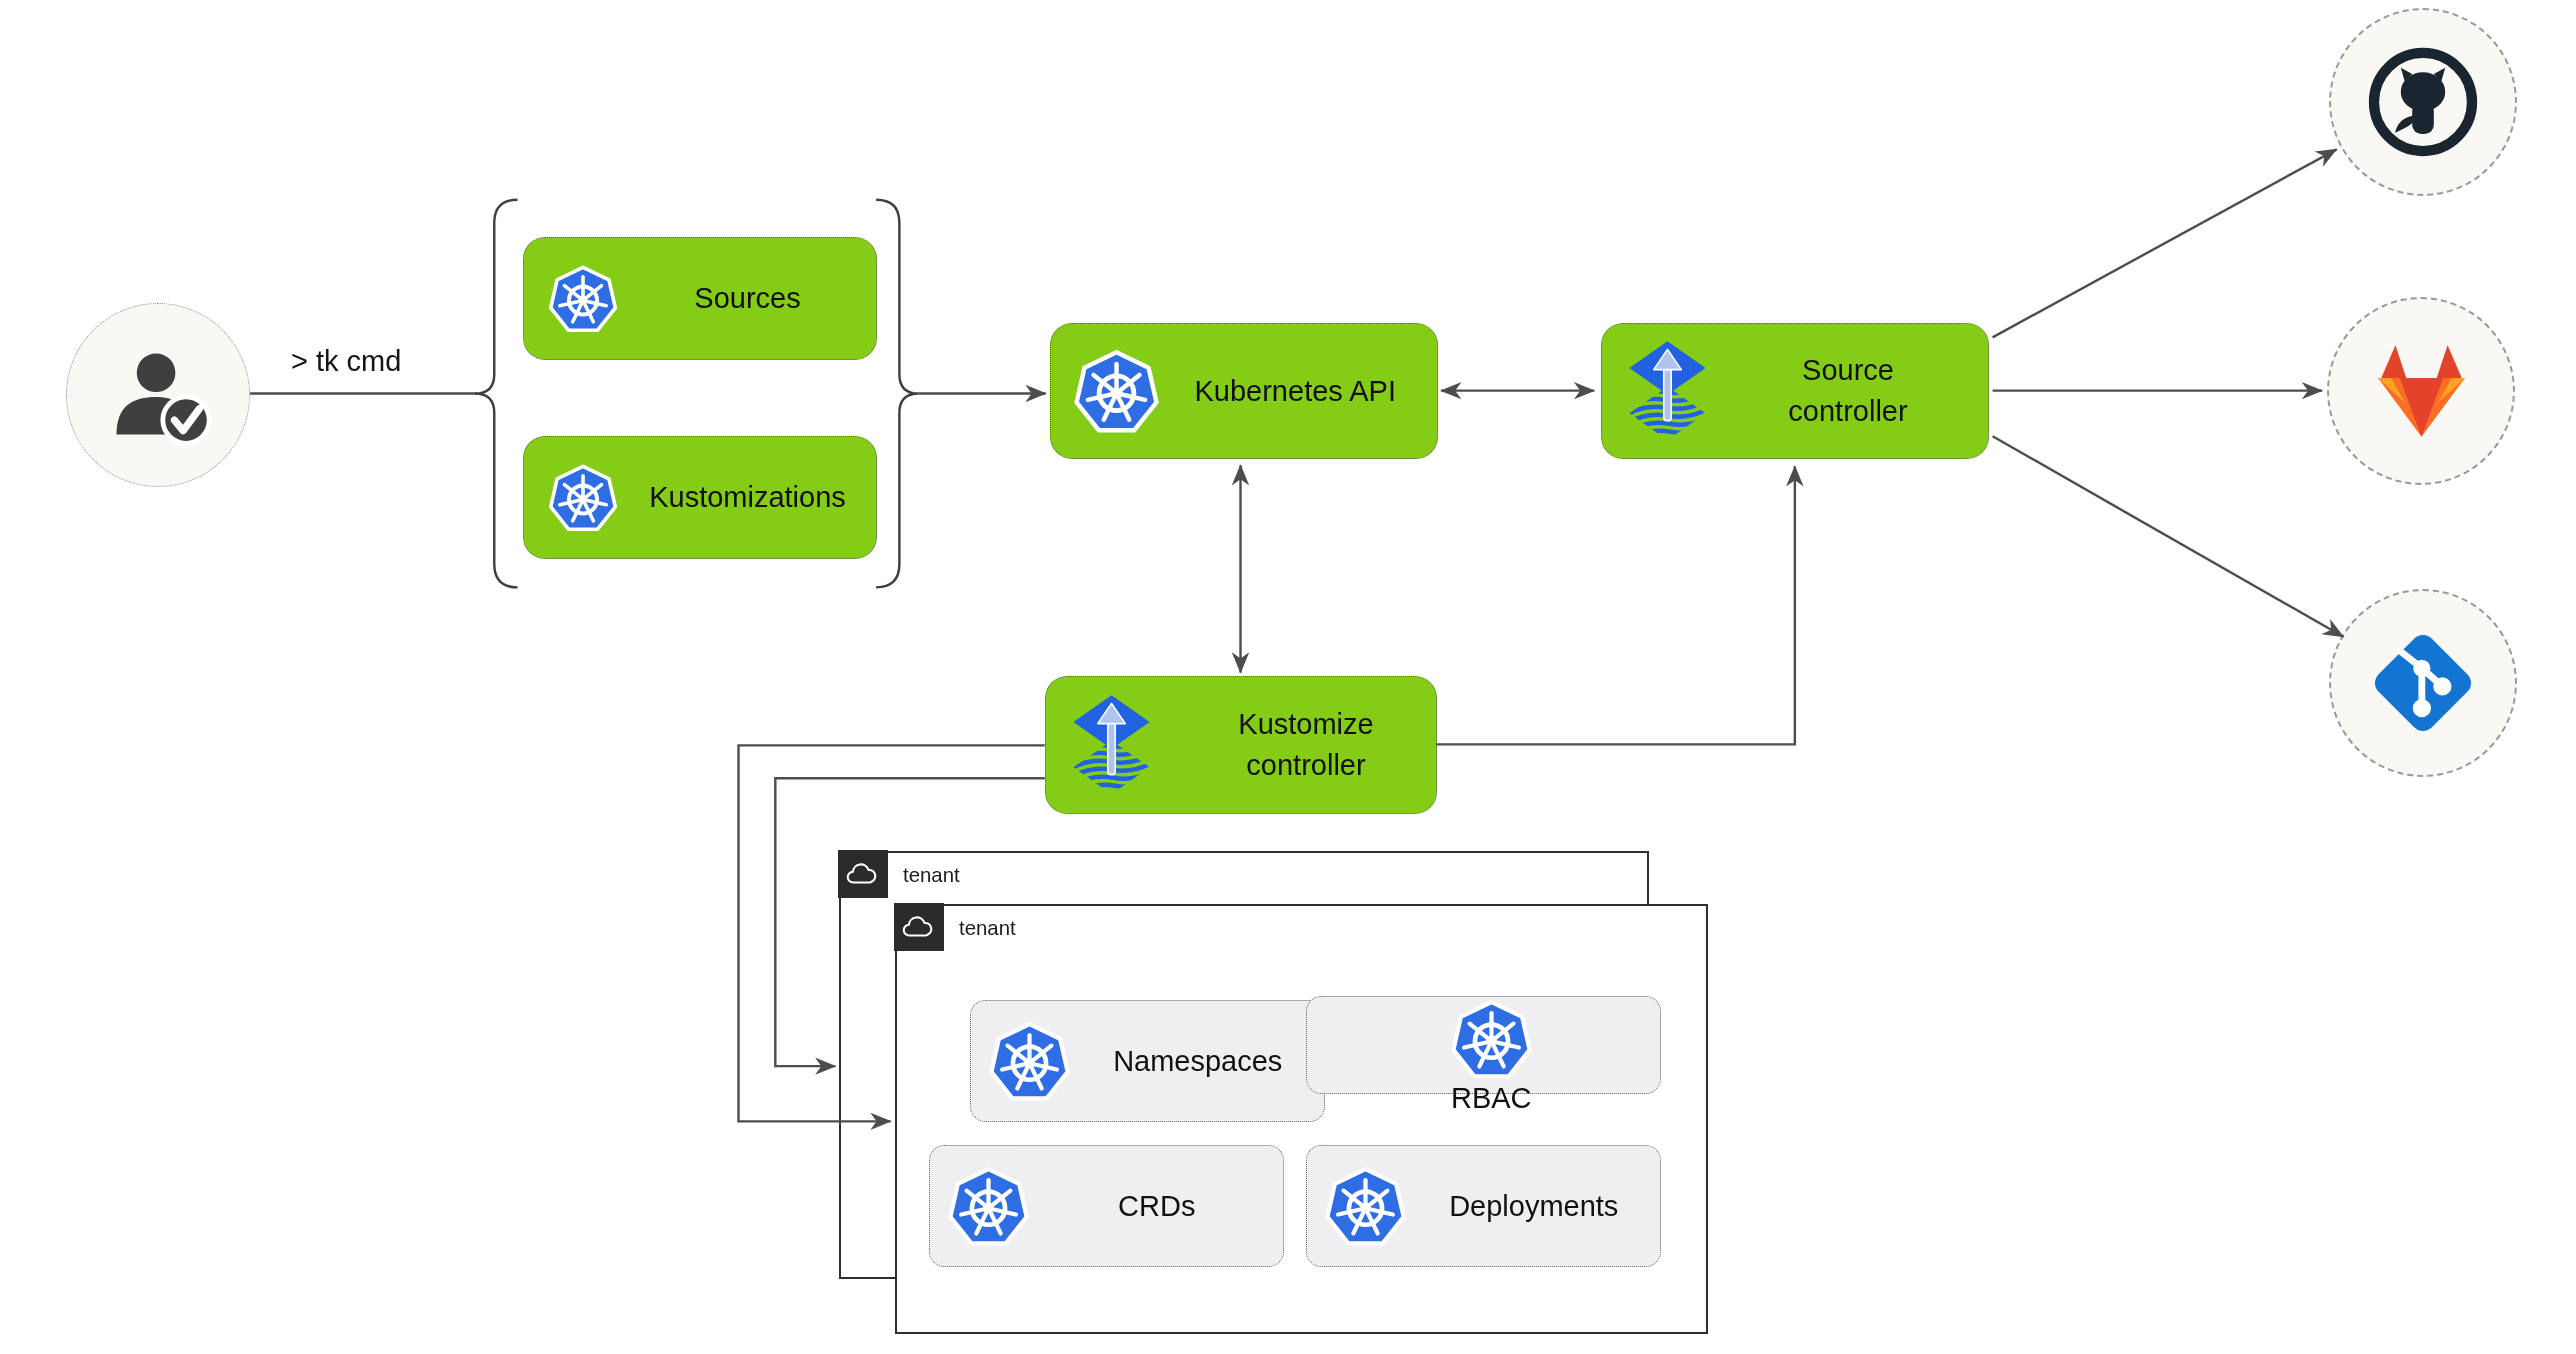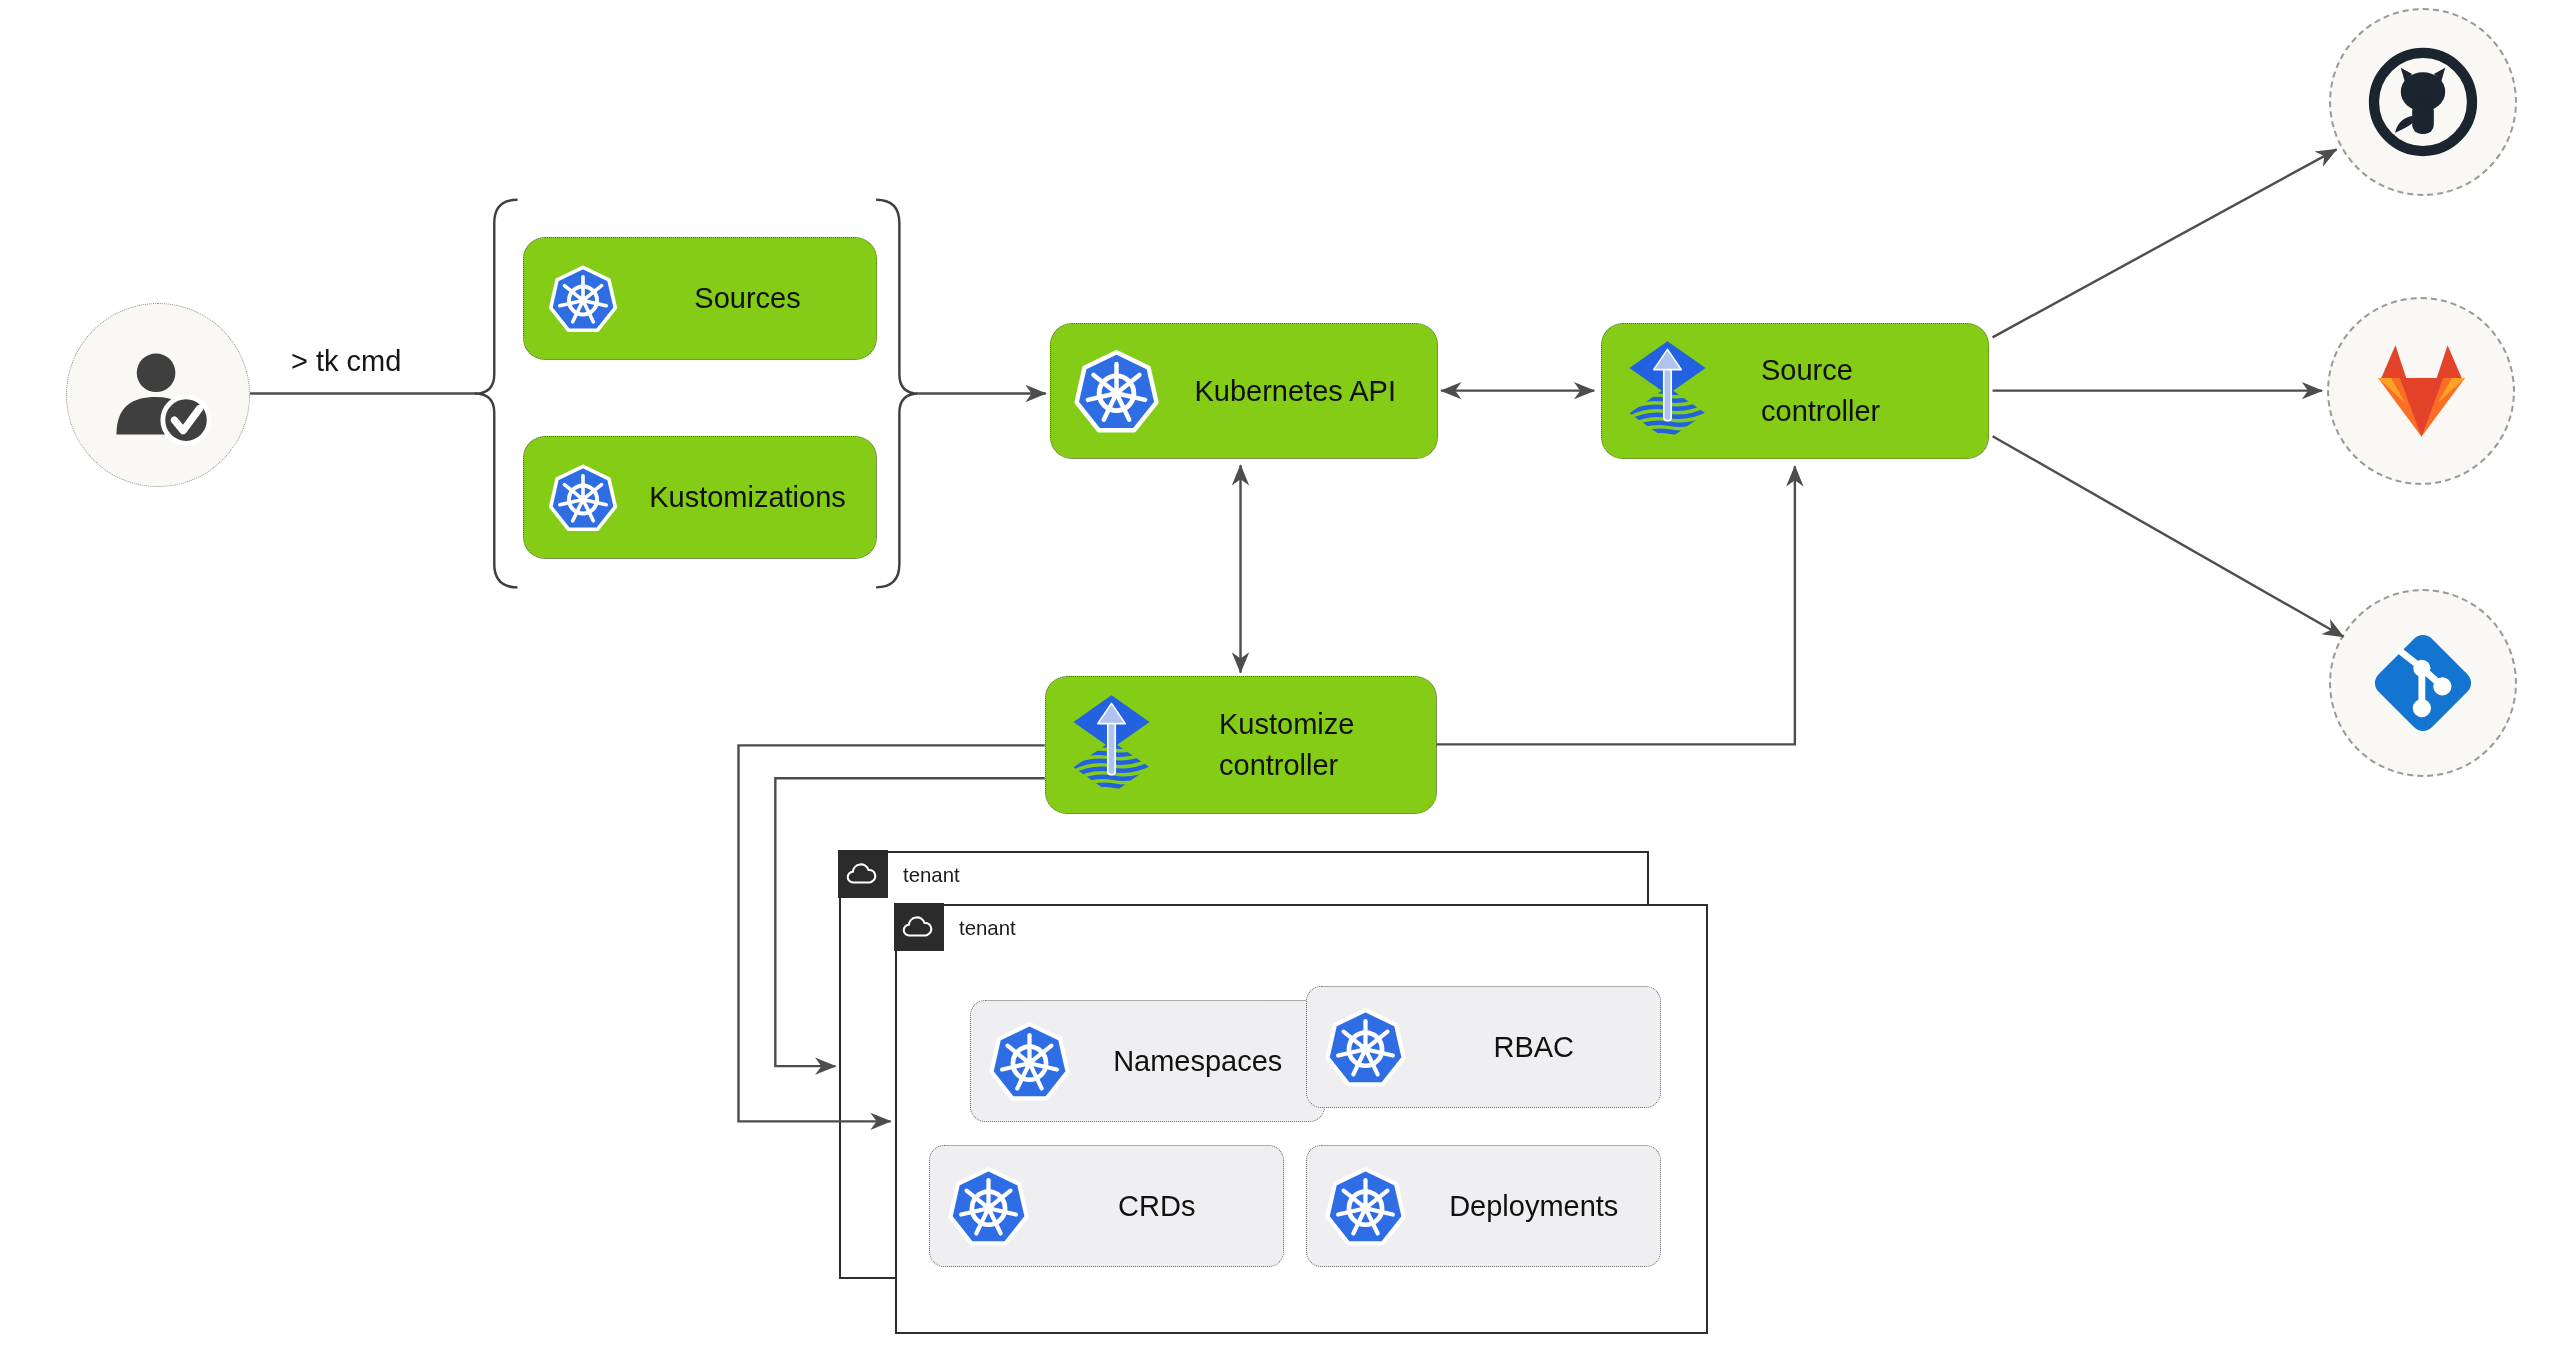--- a/index.html
+++ b/index.html
@@ -15,21 +15,21 @@
   .icon{flex:0 0 auto;display:block;}
 
   
   #box-sources{left:523px;top:237px;width:354px;height:123px;padding-left:23px;}
   #box-kustomizations{left:523px;top:436px;width:354px;height:123px;padding-left:23px;}
   #box-k8s-api{left:1050px;top:323px;width:388px;height:136px;padding-left:21.3px;padding-right:7.8px;}
   #box-k8s-api .lbl{white-space:nowrap;}
   #box-source-controller{left:1601px;top:323px;width:388px;height:136px;padding-left:25px;}
   #box-kustomize-controller{left:1045px;top:676px;width:392px;height:138px;padding-left:25px;gap:24px;}
   .ctl-lbl{flex:1;display:flex;justify-content:center;}
-  .ctl-lbl span{display:block;width:174px;text-align:left;font-size:29px;line-height:1.4;}
+  .ctl-lbl span{display:block;width:174px;text-align:center;font-size:29px;line-height:1.4;}
 
   
   #user-circle{position:absolute;left:66px;top:303px;width:184px;height:184px;border-radius:50%;
     box-sizing:border-box;border:1.9px dotted #8d8d8d;background:#faf8f4;display:flex;
     align-items:center;justify-content:center;z-index:3;}
   #cli-label{position:absolute;left:291px;top:345px;font-size:29px;color:#151515;z-index:3;}
 
   
   .provider{position:absolute;width:188px;height:188px;border-radius:50%;box-sizing:border-box;
     border:2.4px dashed #999;background:#faf8f4;display:flex;align-items:center;justify-content:center;z-index:3;}
@@ -43,21 +43,21 @@
   #tenant-front{left:895px;top:904px;width:813px;height:430px;z-index:2;}
   .tenant-tab{position:absolute;left:-2.9px;top:-2.9px;width:50px;height:48px;background:#2b2b2b;
     display:flex;align-items:center;justify-content:center;}
   .tenant-lbl{position:absolute;left:62px;top:10.7px;font-size:20.4px;color:#1c1c1c;}
 
   
   .res{position:absolute;box-sizing:border-box;border:1.9px dotted #666;border-radius:15.5px;
     background:#efeff1;display:flex;align-items:center;padding-left:15.5px;}
   .res .lbl{flex:1;text-align:center;font-size:29px;}
   #res-namespaces{left:32px;top:94px;width:355px;height:122px;margin-left:41px;}
-  #res-rbac{left:409px;top:80px;width:355px;height:122px;}
+  #res-rbac{left:409px;top:90px;width:355px;height:98px;flex-direction:column;}
   #res-crds{left:32px;top:239px;width:355px;height:122px;}
   #res-deployments{left:409px;top:239px;width:355px;height:122px;}
 </style>
 </head>
 <body>
 
 <svg class="hiddefs" aria-hidden="true">
   <defs>
 
     <g id="sym-k8s">

